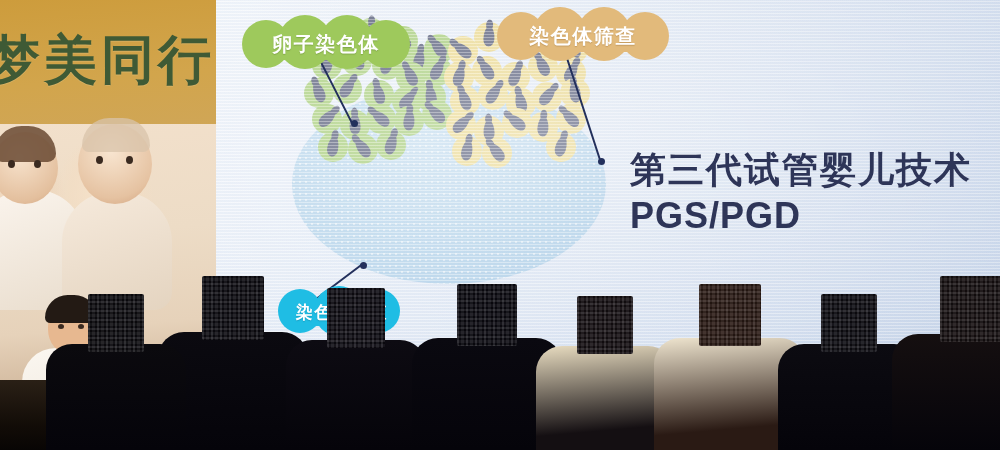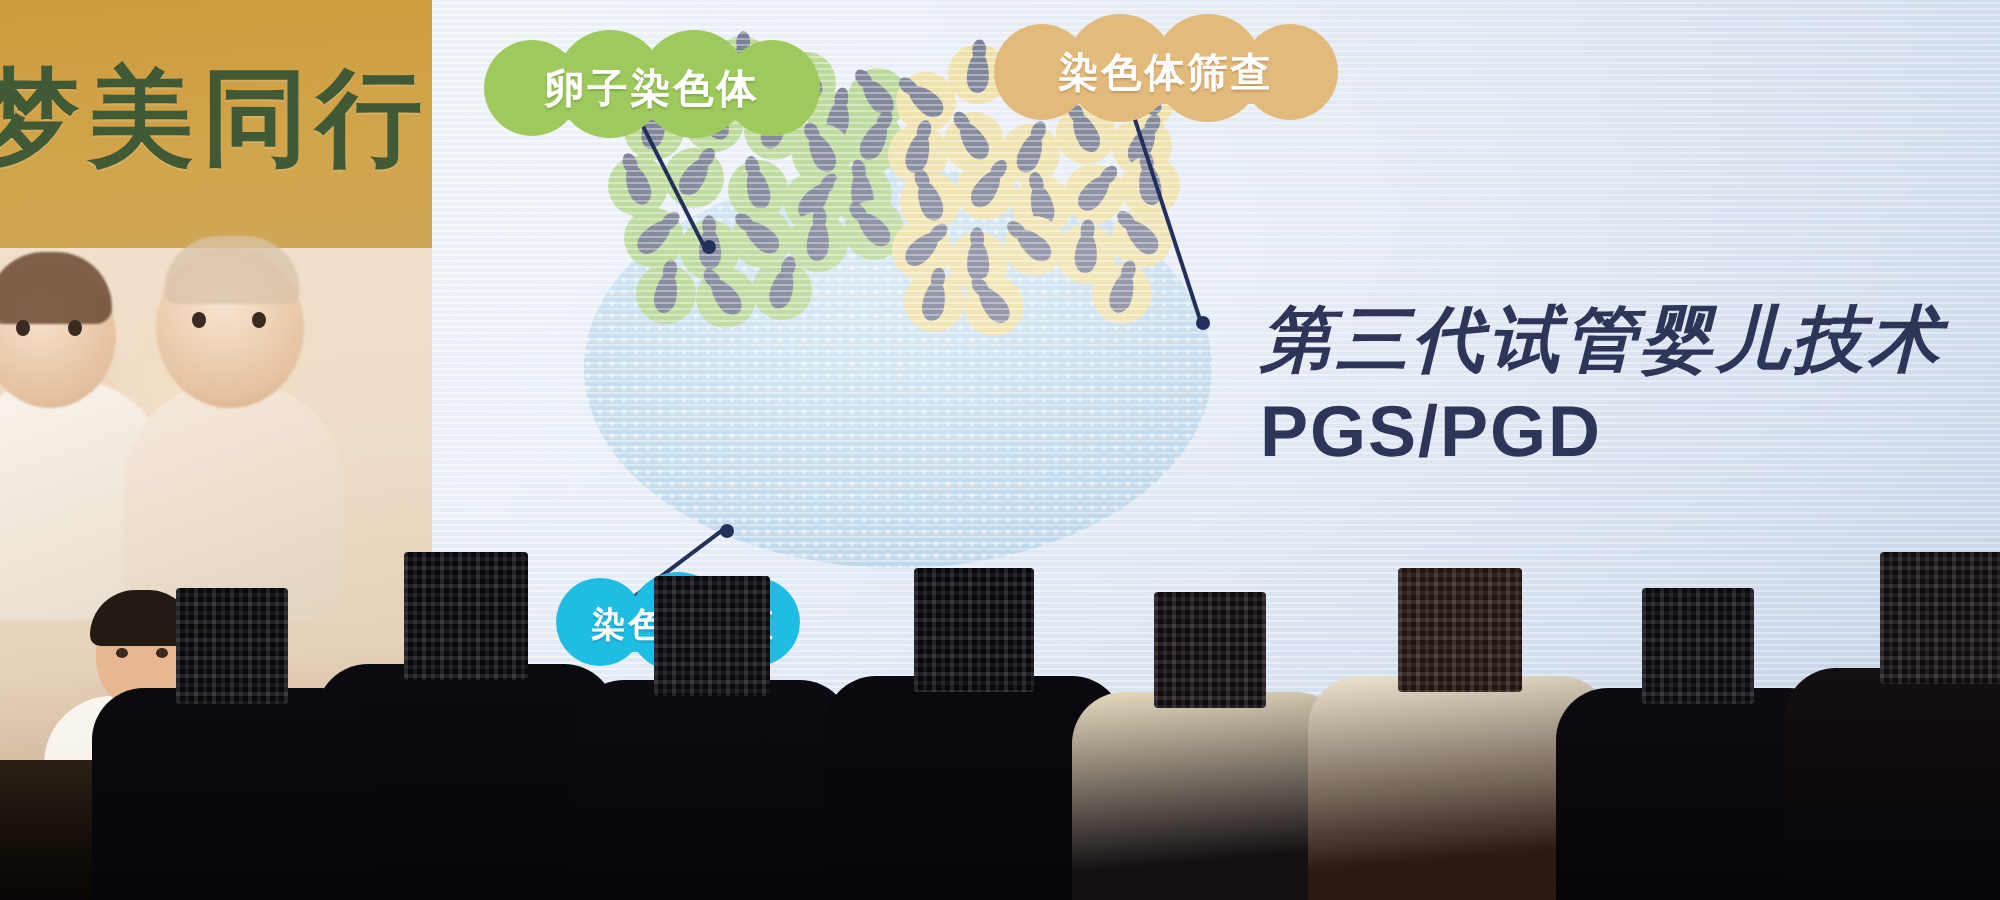--- a/index.html
+++ b/index.html
@@ -119,21 +119,21 @@
 
   
   .leader { position:absolute; background:#23305c; transform-origin:0 0; height:2px; z-index:5; border-radius:1px;}
   .leader-dot { position:absolute; width:7px; height:7px; border-radius:50%; background:#23305c; z-index:5;}
 
   
   .headline {
     position:absolute; left:414px; top:148px; z-index:7;
     color:#2e3558; font-weight:700;
   }
-  .headline .l1 { font-size:36px; letter-spacing:2px; line-height:1.2;font-style:italic; }
+  .headline .l1 { font-size:36px; letter-spacing:2px; line-height:1.2; }
   .headline .l2 { font-size:36px; letter-spacing:1px; line-height:1.25; margin-top:2px;}
 
   
   .audience { position:absolute; left:0; bottom:0; width:1000px; height:160px; z-index:20; }
   .seat-row { position:absolute; left:0; bottom:0; width:1000px; height:70px;
               background:linear-gradient(180deg,#2a2016 0%,#120c07 65%,#080504 100%); }
   .chair { position:absolute; bottom:0; border-radius:14px 14px 0 0;
            background:linear-gradient(175deg,#e4d6b6 0%,#cdbd98 55%,#a08f6d 100%); opacity:.95;}
   .person { position:absolute; bottom:0; }
   .p-head { position:absolute; border-radius:44% 44% 38% 38%; }

